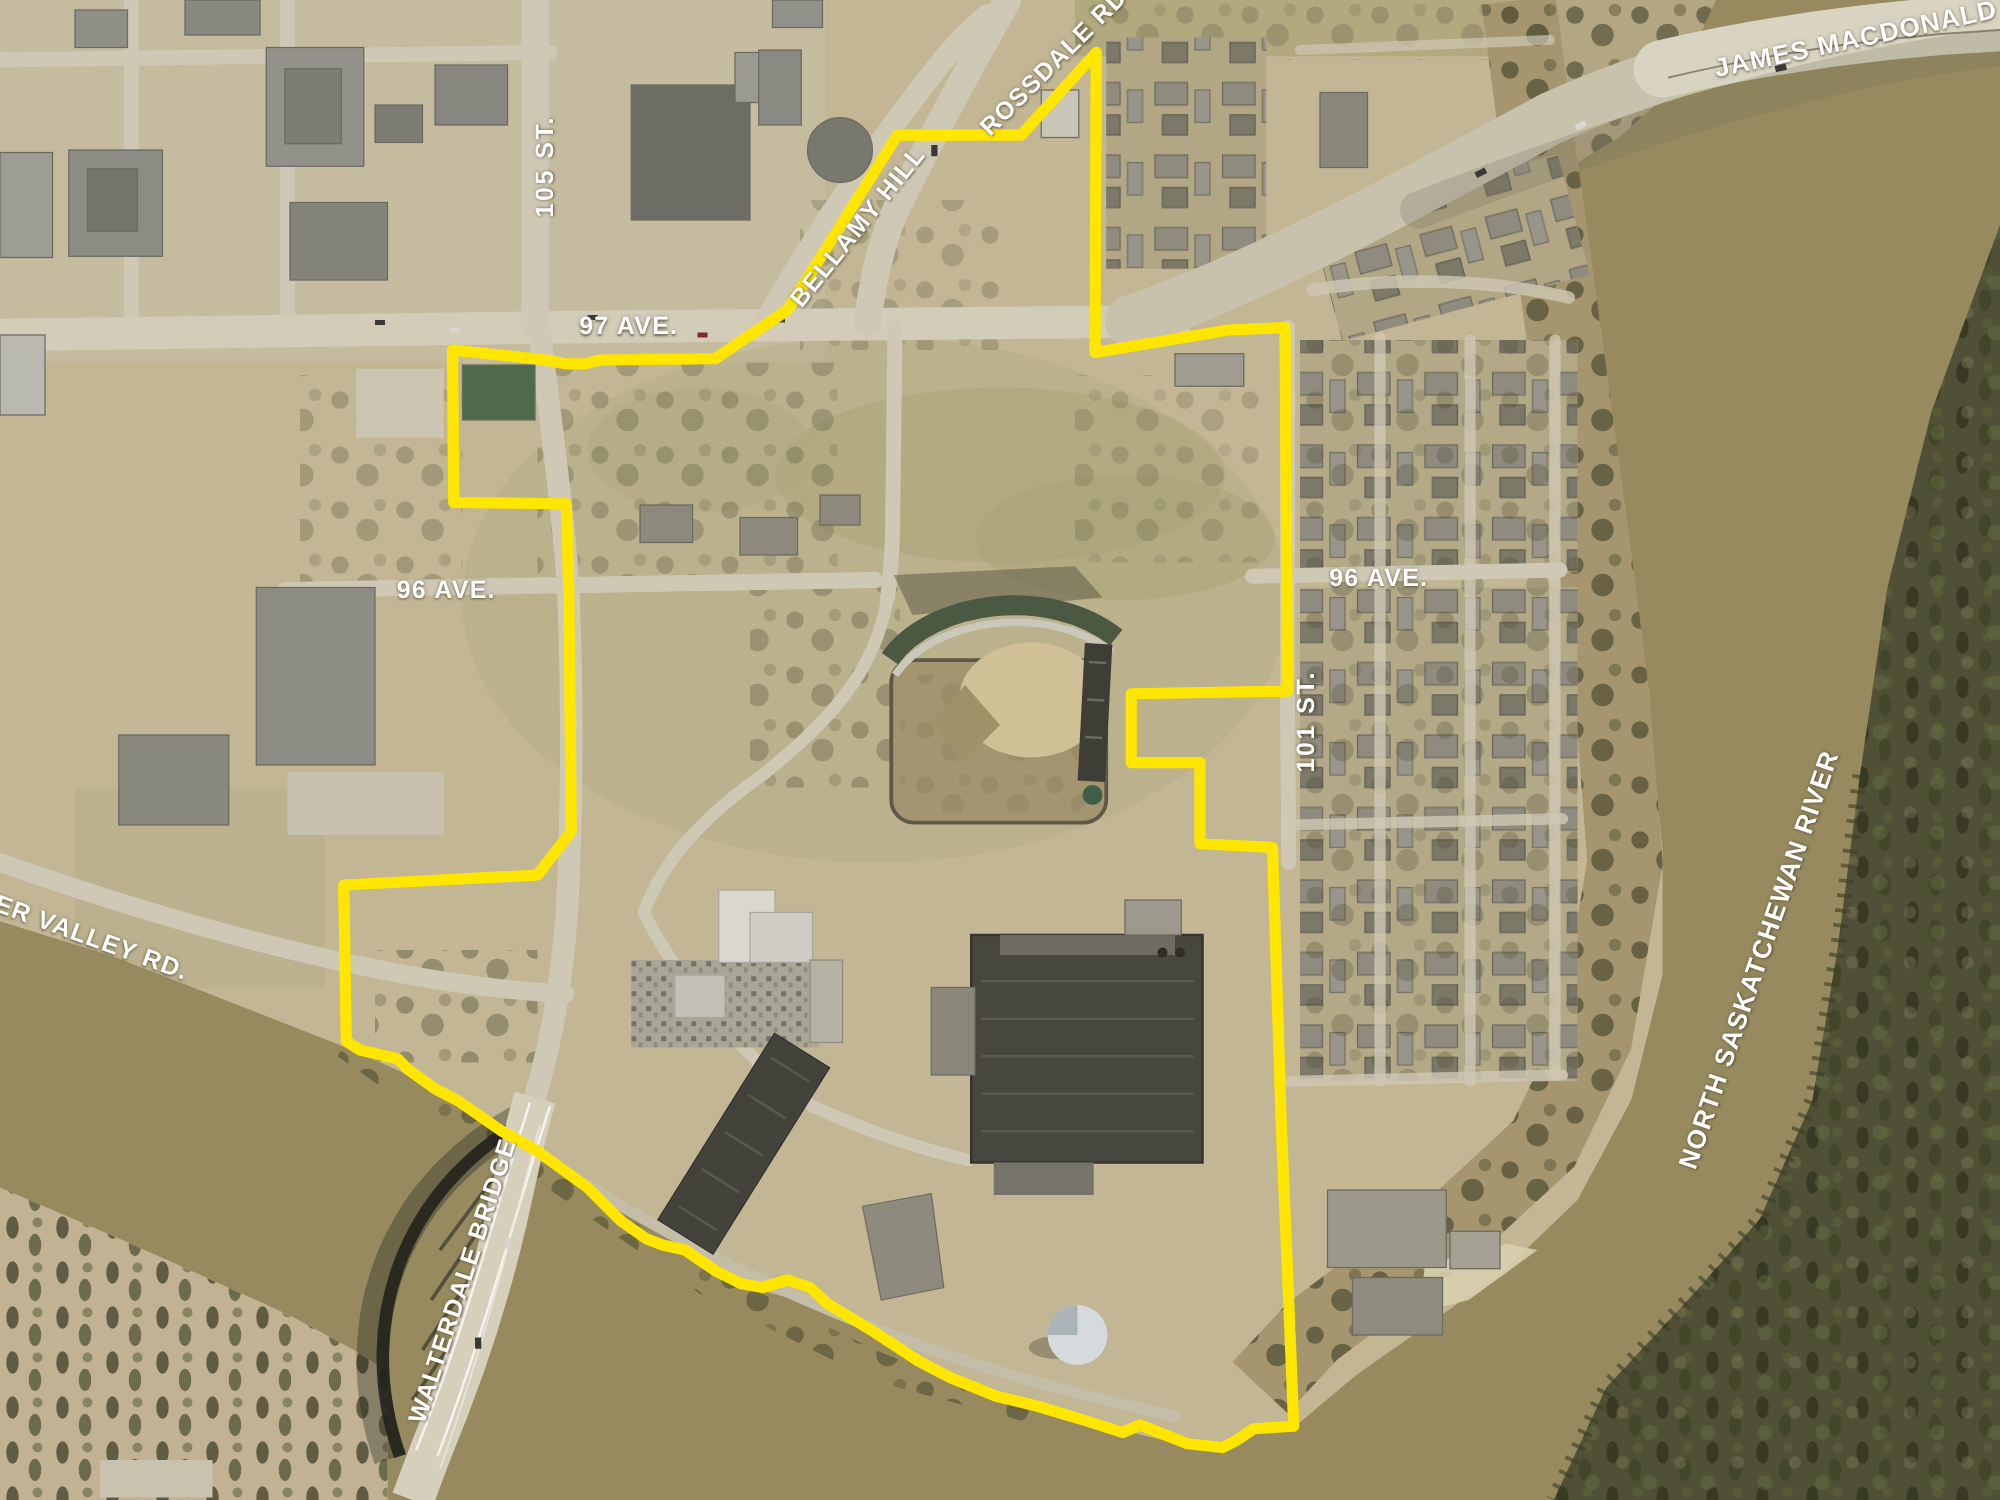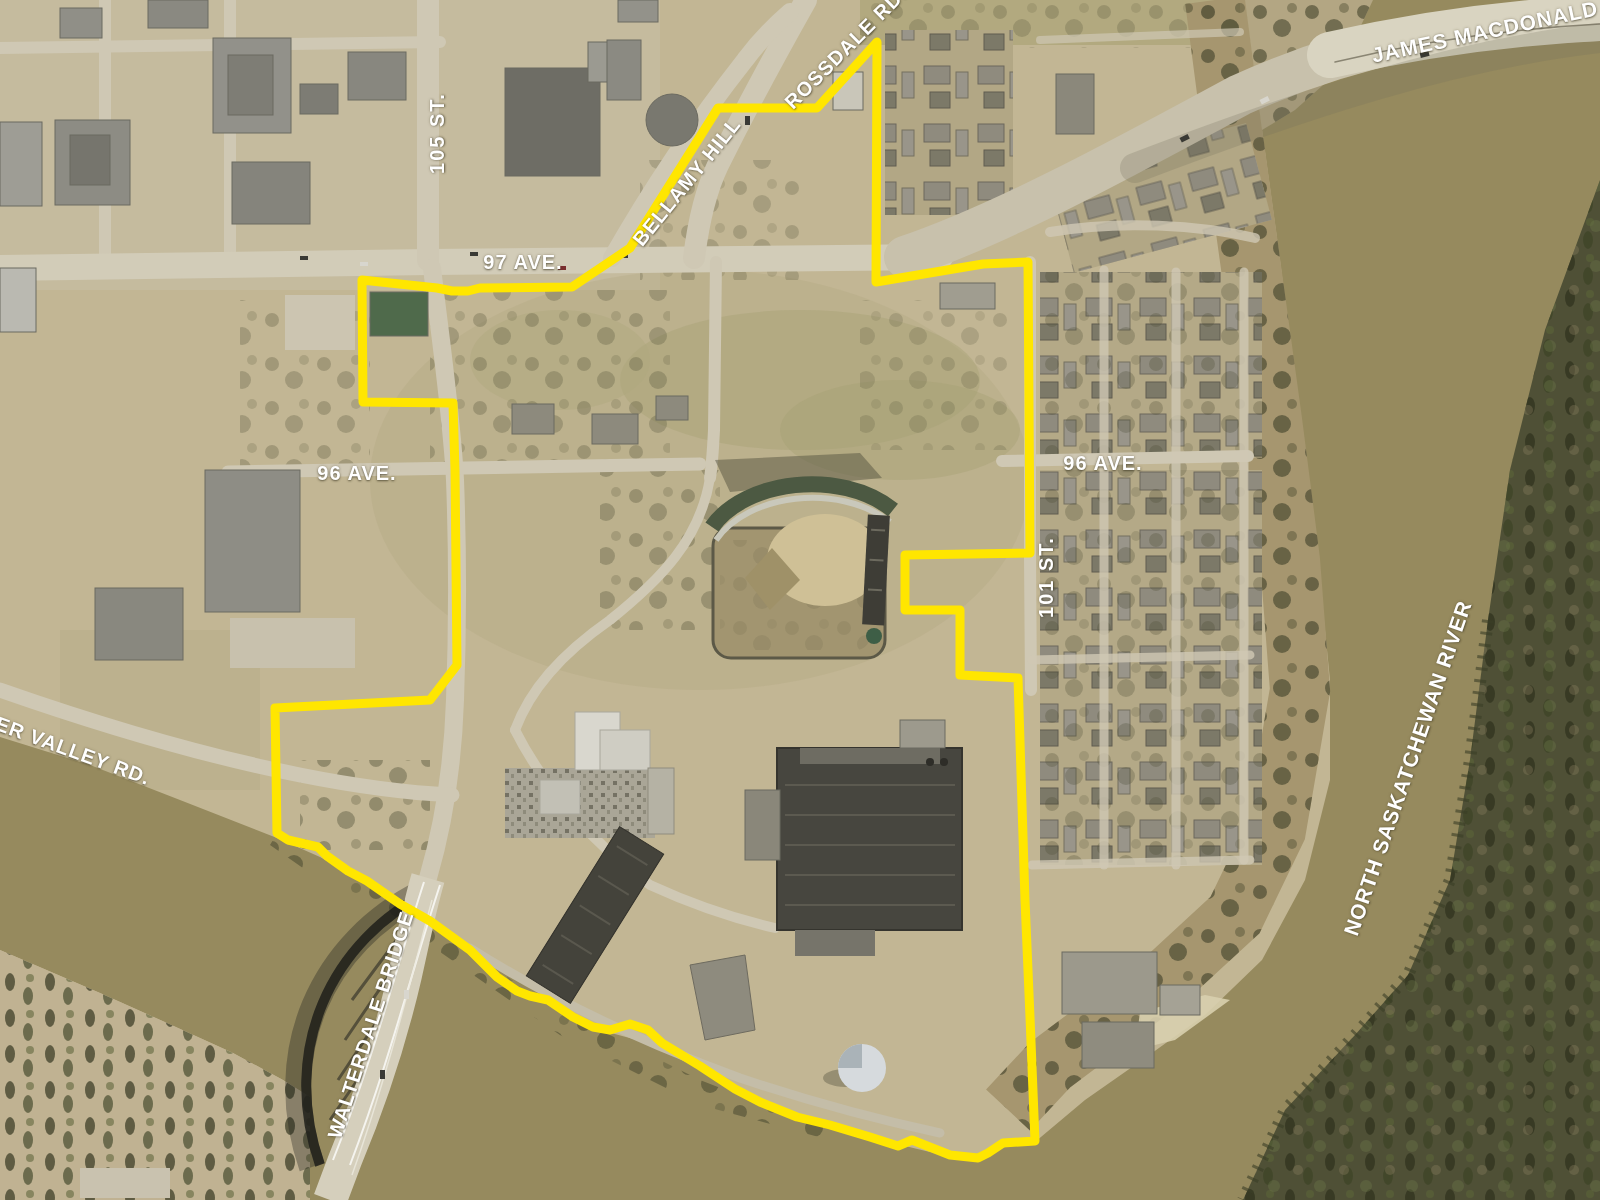--- a/index.html
+++ b/index.html
@@ -8,21 +8,21 @@
   .stage svg{position:absolute;left:0;top:0;display:block;}
   .lbl{position:absolute;color:var(--label_text,#fff);font-weight:bold;font-size:20px;
        letter-spacing:1px;white-space:nowrap;
        text-shadow:0 1px 2px rgba(60,55,35,.65), 0 0 3px rgba(80,70,40,.35);}
   .lbl.big{font-size:21px;}
   .lbl.vert{letter-spacing:2px;}
   .l-james{left:1372px;top:56px;transform:translateY(-50%) rotate(-12deg);transform-origin:0 50%;}
   .l-rossdale{left:846px;top:48px;transform:translate(-50%,-50%) rotate(-45deg);}
   .l-bellamy{left:687px;top:182px;transform:translate(-50%,-50%) rotate(-51deg);}
   .l-105{left:437px;top:133px;transform:translate(-50%,-50%) rotate(-90deg);}
-  .l-97{left:523px;top:262px;transform:translate(-50%,-50%);}
+  .l-97{left:503px;top:262px;transform:translate(-50%,-50%);}
   .l-96w{left:357px;top:473px;transform:translate(-50%,-50%);}
   .l-96e{left:1103px;top:463px;transform:translate(-50%,-50%);}
   .l-101{left:1046px;top:577px;transform:translate(-50%,-50%) rotate(-90deg);}
   .l-nsr{left:1408px;top:768px;transform:translate(-50%,-50%) rotate(-71deg);}
   .l-rvr{left:-34px;top:700px;transform:rotate(20deg);transform-origin:0 0;}
   .l-walt{left:371px;top:1025px;transform:translate(-50%,-50%) rotate(-72deg);}
 </style>
 </head>
 <body>
 

